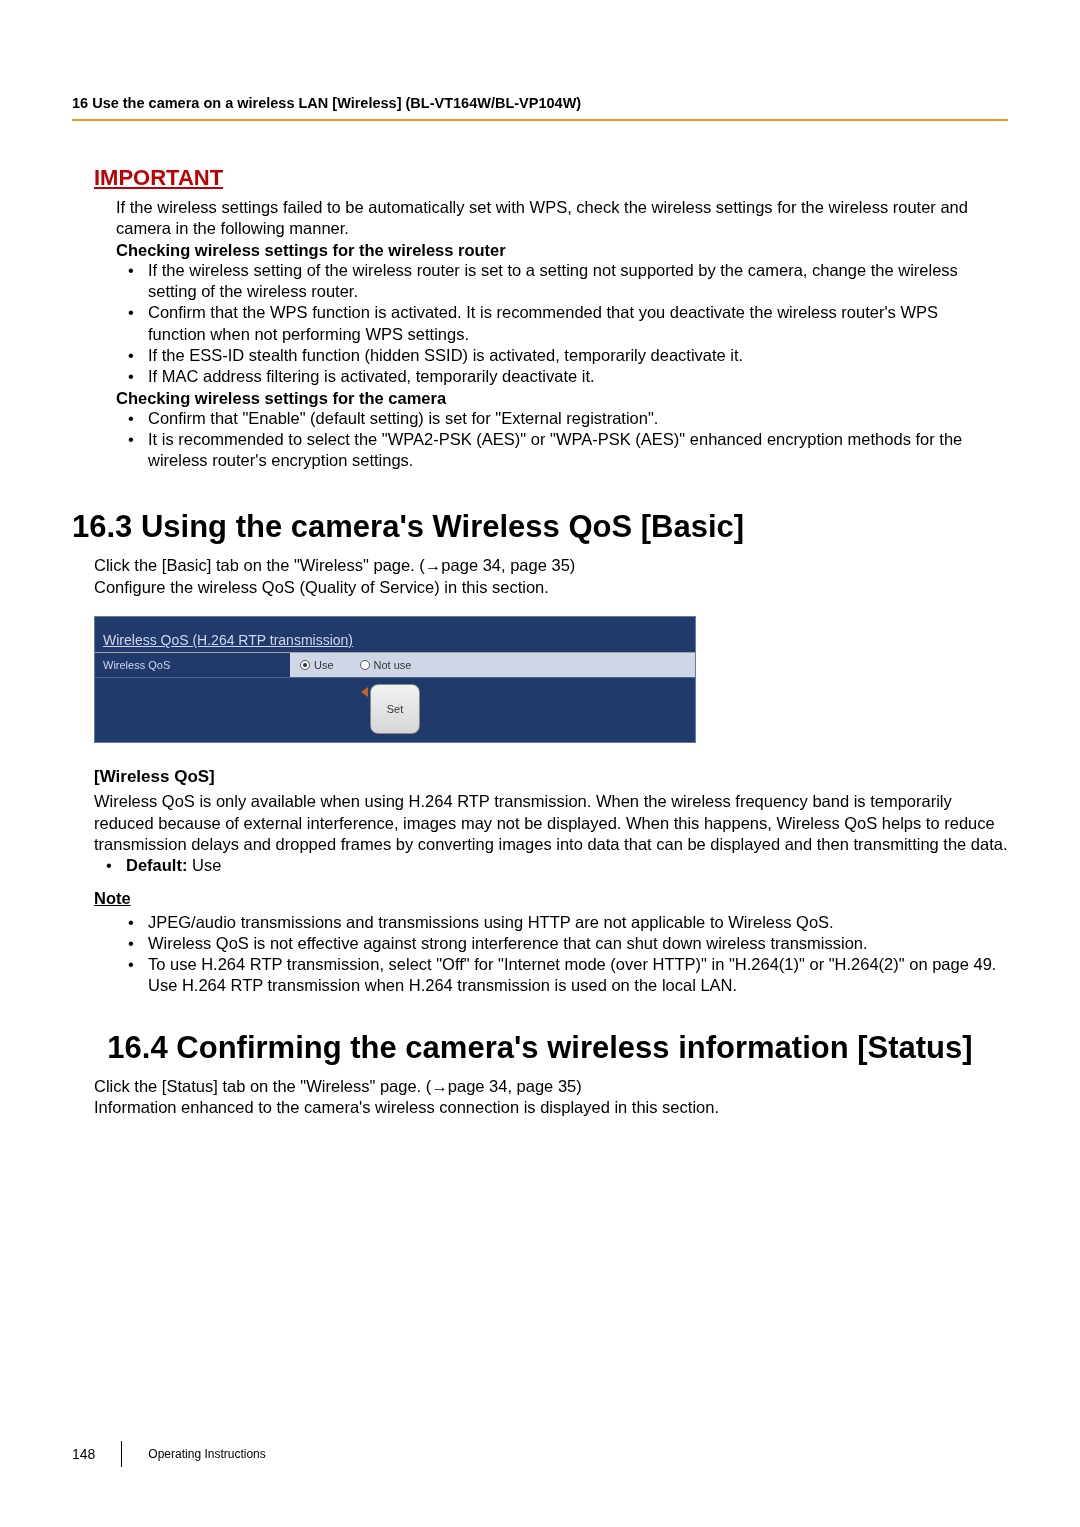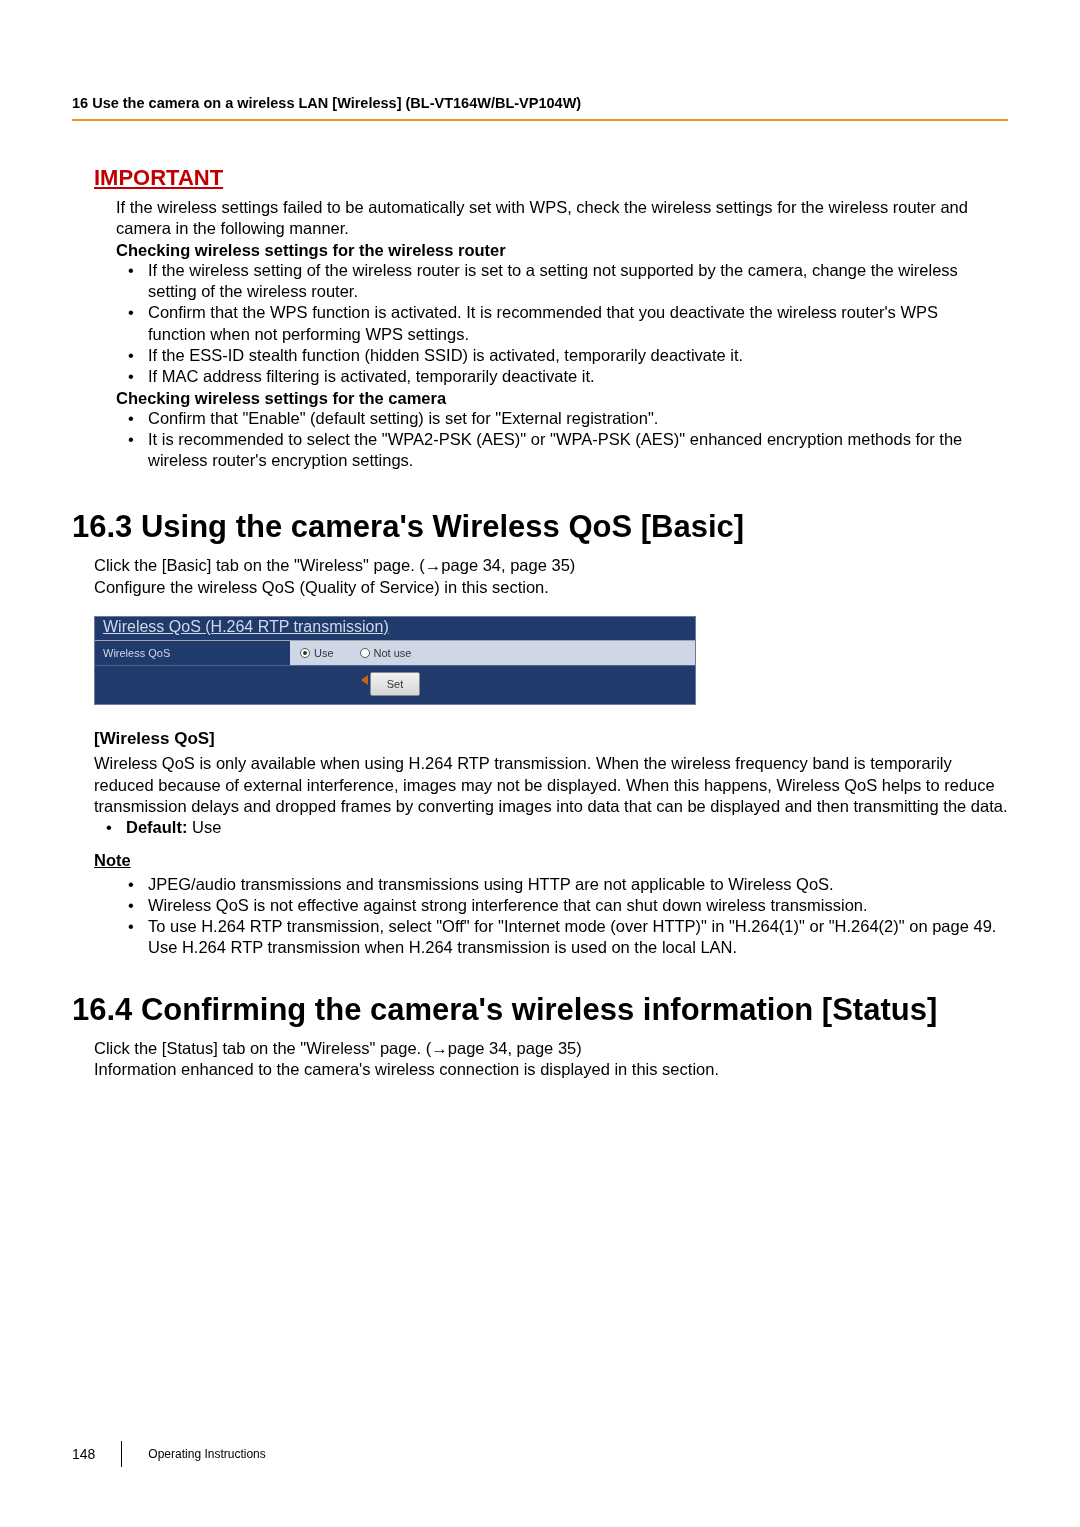--- a/index.html
+++ b/index.html
@@ -78,22 +78,22 @@
   .ui-box {
     margin: 18px 0 24px 22px;
     width: 602px;
     border: 1px solid #6a7ba0;
     font-size: 11px;
     font-family: Arial, sans-serif;
     background: #1f3a6b;
   }
   .ui-title {
     color: #d0d8ea;
-    padding: 1px 8px 4px 8px;
-    font-size: 16px;
+    padding: 15px 8px 4px 8px;
+    font-size: 14px;
     text-decoration: underline;
     border-radius: 6px;
   }
   .ui-row {
     display: flex;
     align-items: stretch;
     border-top: 1px solid #a3a3a3;
   }
   .ui-cell-label {
     width: 195px;
@@ -122,22 +122,22 @@
   .ui-footer {
     background: #1f3a6b;
     padding: 6px 0 8px 0;
     text-align: center;
     border-top: 1px solid #4d6494;
   }
   .ui-btn {
     display:inline-block;
     background: linear-gradient(#f2f2f2,#d6d6d6);
     border:1px solid #888;
-    border-radius:2px;
-    padding: 5px 16px;
+    border-radius:8px;
+    padding: 18px 16px;
     font-size:11px;
     color:#333;
     position: relative;
   }
   .ui-btn::before {
     content:"";
     position:absolute; left:-10px; top:2px;
     width:0; height:0;
     border-top:5px solid transparent;
     border-bottom:5px solid transparent;
@@ -227,21 +227,21 @@
     </li>
   </ul>
 
   <span class="note-label">Note</span>
   <ul class="ul1" style="margin-left:44px;">
     <li>JPEG/audio transmissions and transmissions using HTTP are not applicable to Wireless QoS.</li>
     <li>Wireless QoS is not effective against strong interference that can shut down wireless transmission.</li>
     <li>To use H.264 RTP transmission, select "Off" for "Internet mode (over HTTP)" in "H.264(1)" or "H.264(2)" on page 49. Use H.264 RTP transmission when H.264 transmission is used on the local LAN.</li>
   </ul>
 
-  <h2 class="section-heading" style="margin-top:34px;">16.4  Confirming the camera's wireless information [Status]</h2>
+  <h2 class="section-heading" style="margin-top:34px;text-align:center;">16.4  Confirming the camera's wireless information [Status]</h2>
   <div class="para">Click the [Status] tab on the "Wireless" page. (→page 34, page 35)</div>
   <div class="para">Information enhanced to the camera's wireless connection is displayed in this section.</div>
 </div>
 
 <div class="footer">
   <span class="pgnum">148</span>
   <span class="divider"></span>
   <span class="label">Operating Instructions</span>
 </div>
 

